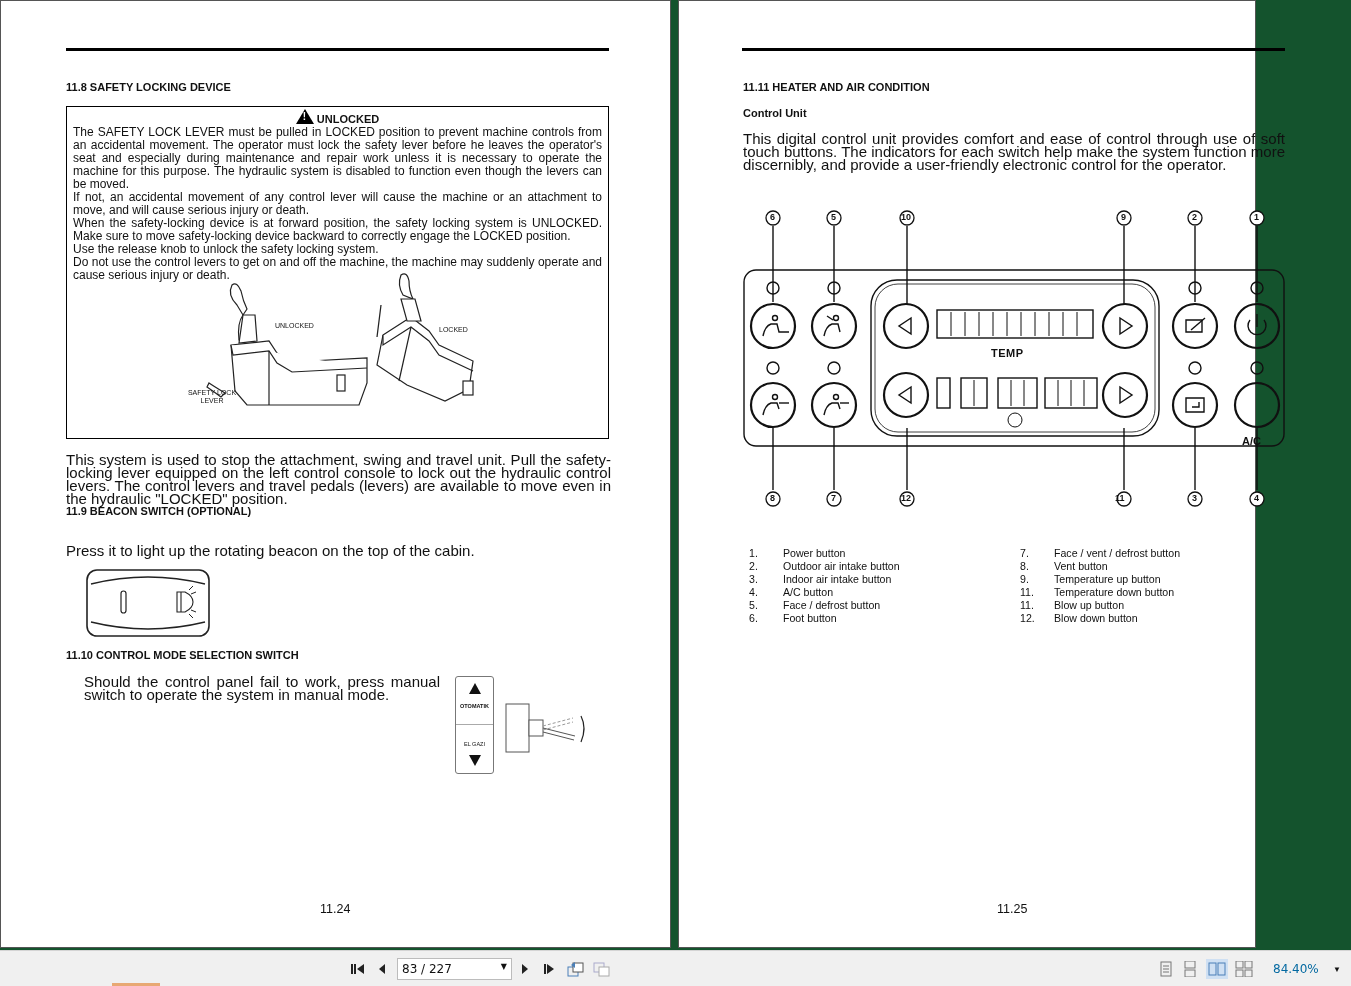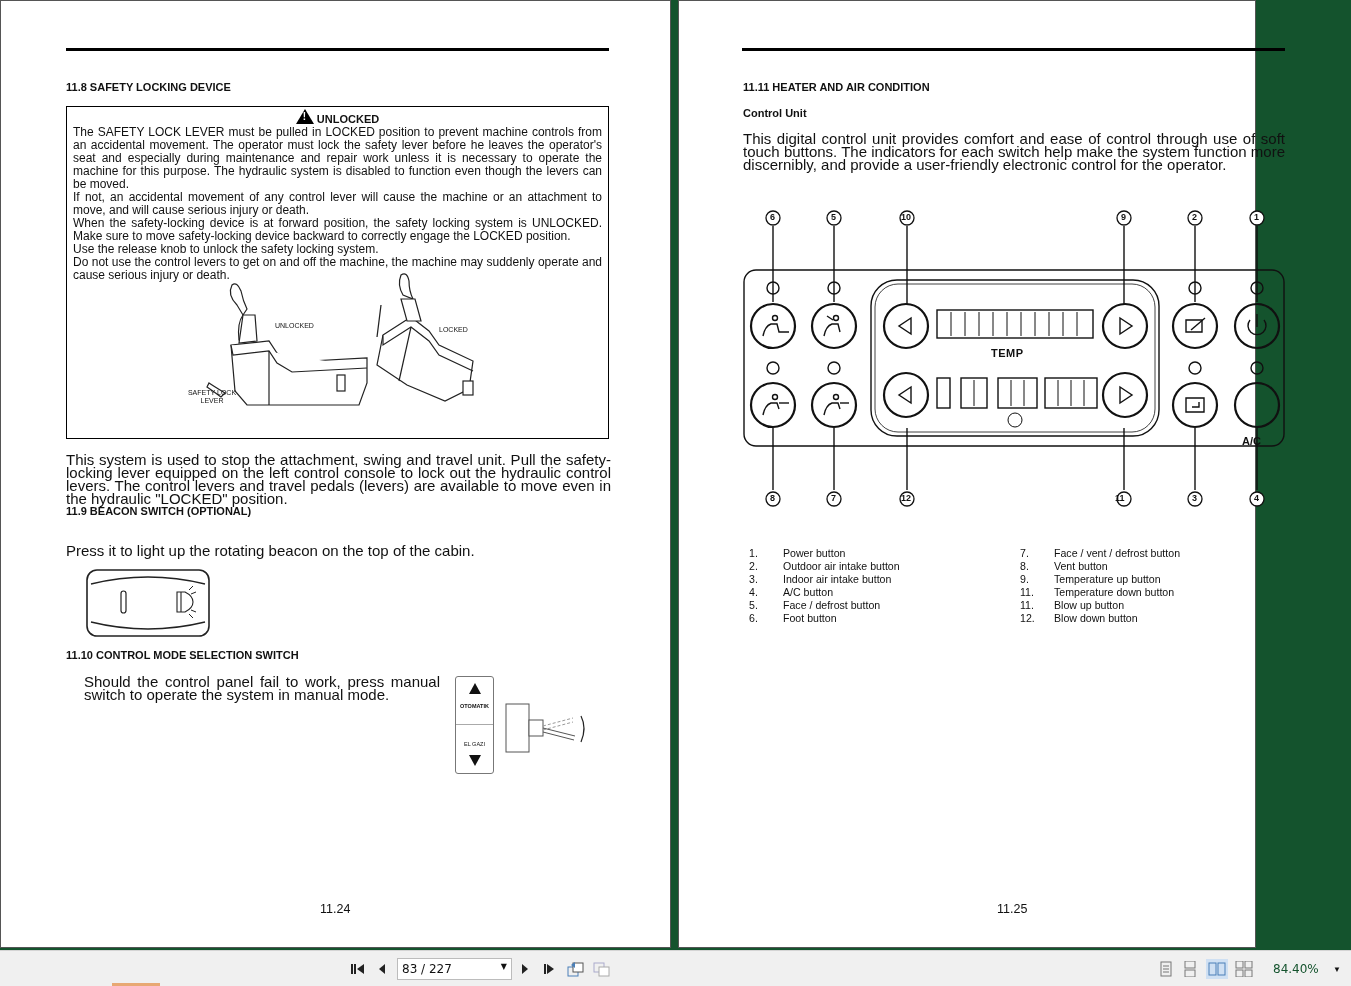--- a/index.html
+++ b/index.html
@@ -26,21 +26,21 @@
   .fig-label { position: absolute; font-size: 7px; text-align: center; line-height: 8px; }
 
   .legend { position: absolute; font-size: 10.6px; line-height: 13px; }
   .legend .row { display: flex; height: 13px; }
   .legend .num { width: 34px; }
 
   .toolbar { position: absolute; left: 0; top: 950px; width: 1351px; height: 36px; background: #f0f0f0; border-top: 1px solid #d4d4d4; }
   .tb-btn { position: absolute; top: 8px; height: 20px; display: flex; align-items: center; justify-content: center; cursor: pointer; }
   .page-field { position: absolute; left: 397px; top: 7px; width: 115px; height: 22px; background: #fff; border: 1px solid #bcbcbc; font-size: 12px; padding: 3px 4px; font-family: "DejaVu Sans", sans-serif; }
   .page-field .dd { position: absolute; right: 4px; top: 3px; font-size: 8px; }
-  .zoom-val { position: absolute; left: 1273px; top: 11px; font-size: 12px; font-family: "DejaVu Sans", sans-serif; color: #14532d; }
+  .zoom-val { position: absolute; left: 1273px; top: 11px; font-size: 12px; font-family: "DejaVu Sans", sans-serif; color: #0369a1; }
   .progress { position: absolute; left: 112px; top: 32px; width: 48px; height: 4px; background: #e8a873; }
   .layout-active { background: #cfe0f3; }
 </style>
 </head>
 <body>
 
 <div class="viewer">
 
   <div class="page left">
     <div class="rule" style="left:65px; top:47px; width:543px;"></div>

